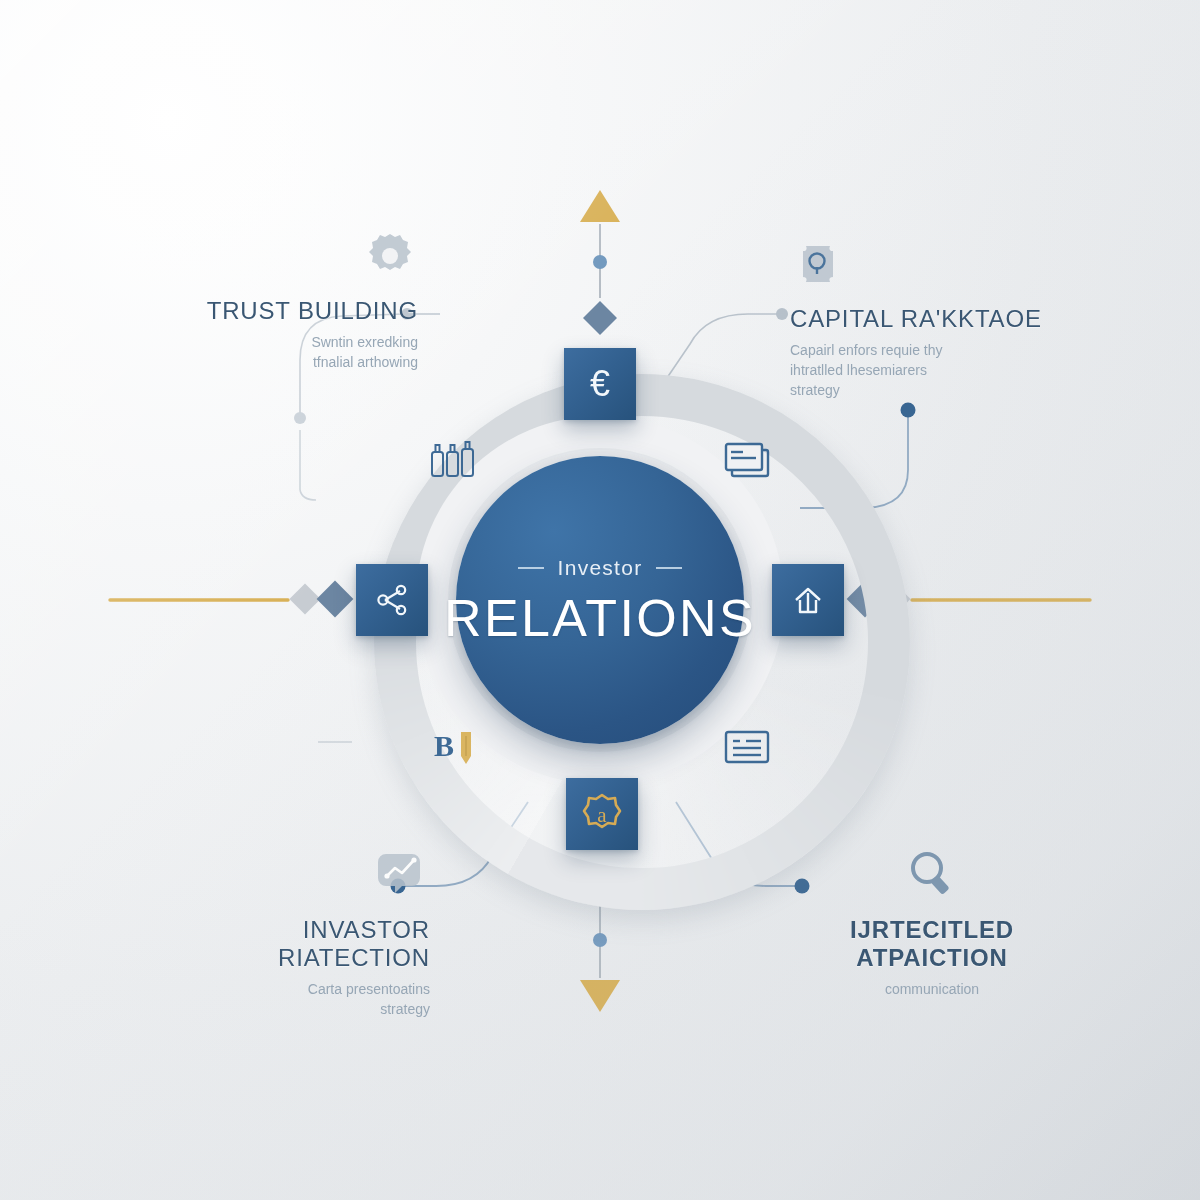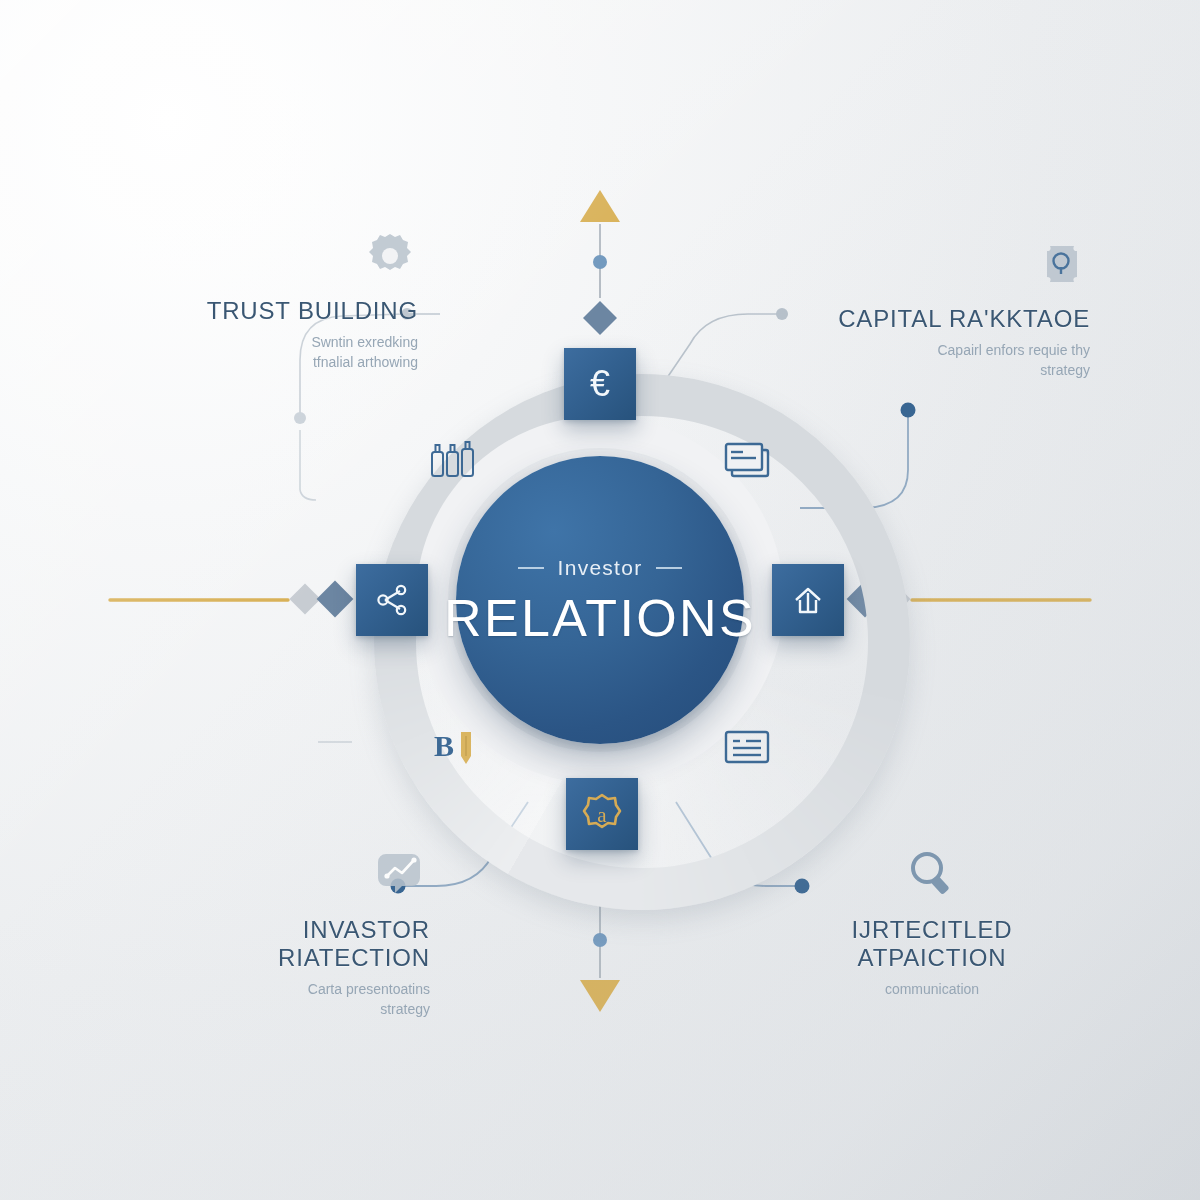--- a/index.html
+++ b/index.html
@@ -91,26 +91,26 @@
     font-size:24px;letter-spacing:.035em;color:#3a5773;font-weight:400;line-height:1.12;
     text-shadow:0 1px 1px rgba(255,255,255,.6);
   }
   .label .sub{
     margin-top:7px;font-size:14px;line-height:1.45;color:#96a6b5;font-weight:400;
   }
   .label .sub span{display:block;}
   .label .topicon{margin-bottom:10px;opacity:.85;}
 
   .label.tl{left:118px;top:228px;text-align:right;}
-  .label.tr{left:790px;top:236px;text-align:right;}
+  .label.tr{left:790px;top:236px;text-align:left;}
   .label.bl{left:130px;top:846px;text-align:right;}
   .label.br{left:782px;top:846px;text-align:center;}
   .label.tl .cap,.label.bl .cap{}
   .label.bl .cap{line-height:1.16;}
-  .label.br .cap{line-height:1.16;}
+  .label.br .cap{line-height:1.16;font-weight:bold;}
 </style>
 </head>
 <body>
 
 <div id="stage">
 
   <svg class="layer" width="1200" height="1200" viewBox="0 0 1200 1200" aria-hidden="true">
 
     <path d="M404 314 L440 314 L440 314" stroke="#b9c2cb" stroke-width="1.6" fill="none"></path>
     <path d="M300 418 L300 360 Q300 318 342 316 L404 314" stroke="#c2cad2" stroke-width="1.6" fill="none"></path>
@@ -264,20 +264,21 @@
     <div class="topicon">
       <svg width="56" height="56" viewBox="0 0 56 56">
         <path d="M16 10 h24 q-2 5 3 5 v26 q-5 0 -3 5 h-24 q2 -5 -3 -5 v-26 q5 0 3 -5 z" fill="#b9c3cd"></path>
         <circle cx="27" cy="25" r="7.5" fill="none" stroke="#2f5f8e" stroke-width="2.4"></circle>
         <line x1="27" y1="31" x2="27" y2="38" stroke="#2f5f8e" stroke-width="2.4"></line>
       </svg>
     </div>
     <div class="cap">CAPITAL RA'KKTAOE</div>
     <div class="sub">
       <span>Capairl enfors requie thy</span>
+      <span>ihtratlled lhesemiarers</span>
       <span>strategy</span>
     </div>
   </div>
 
   <div class="label bl">
     <div class="topicon">
       <svg width="58" height="56" viewBox="0 0 58 56">
         <path d="M14 8 h26 a8 8 0 0 1 8 8 v16 a8 8 0 0 1 -8 8 h-10 l-7 7 v-7 h-9 a8 8 0 0 1 -8 -8 v-16 a8 8 0 0 1 8 -8 z" fill="#b9c3cd"></path>
         <polyline points="15,30 23,22 30,27 42,14" fill="none" stroke="#ffffff" stroke-width="2.6" stroke-linecap="round" stroke-linejoin="round"></polyline>
         <circle cx="15" cy="30" r="2.6" fill="#ffffff"></circle>

